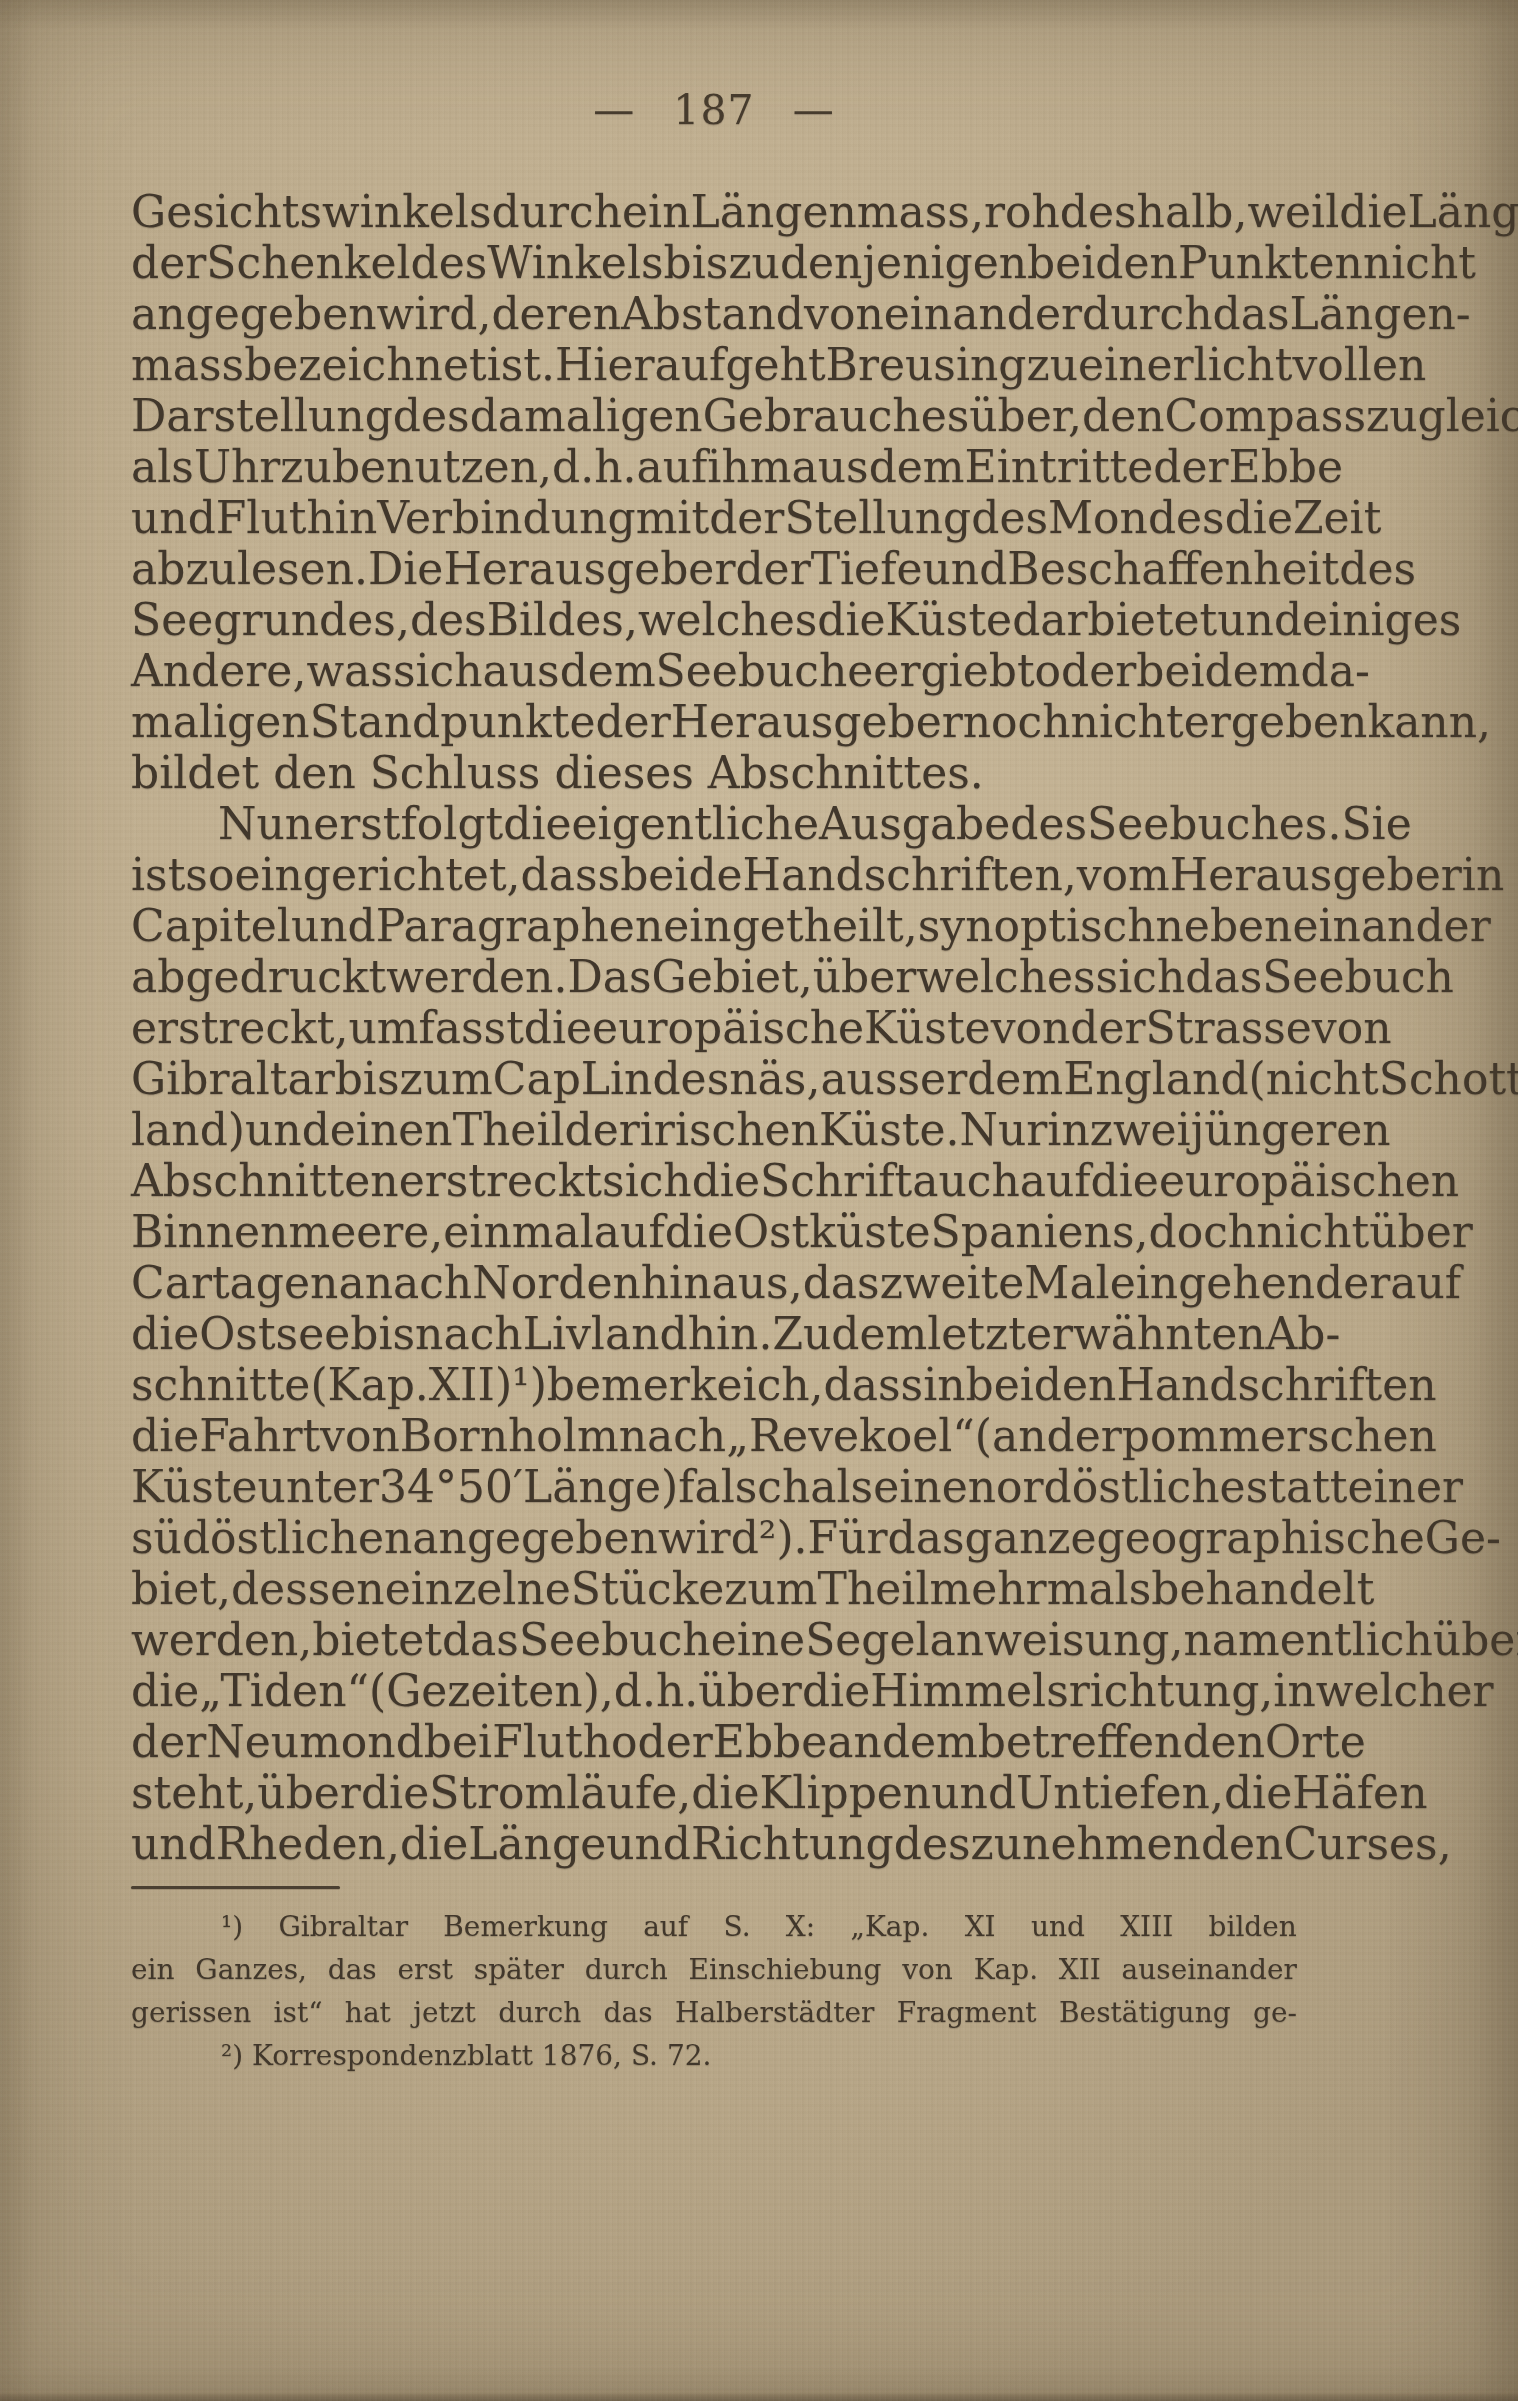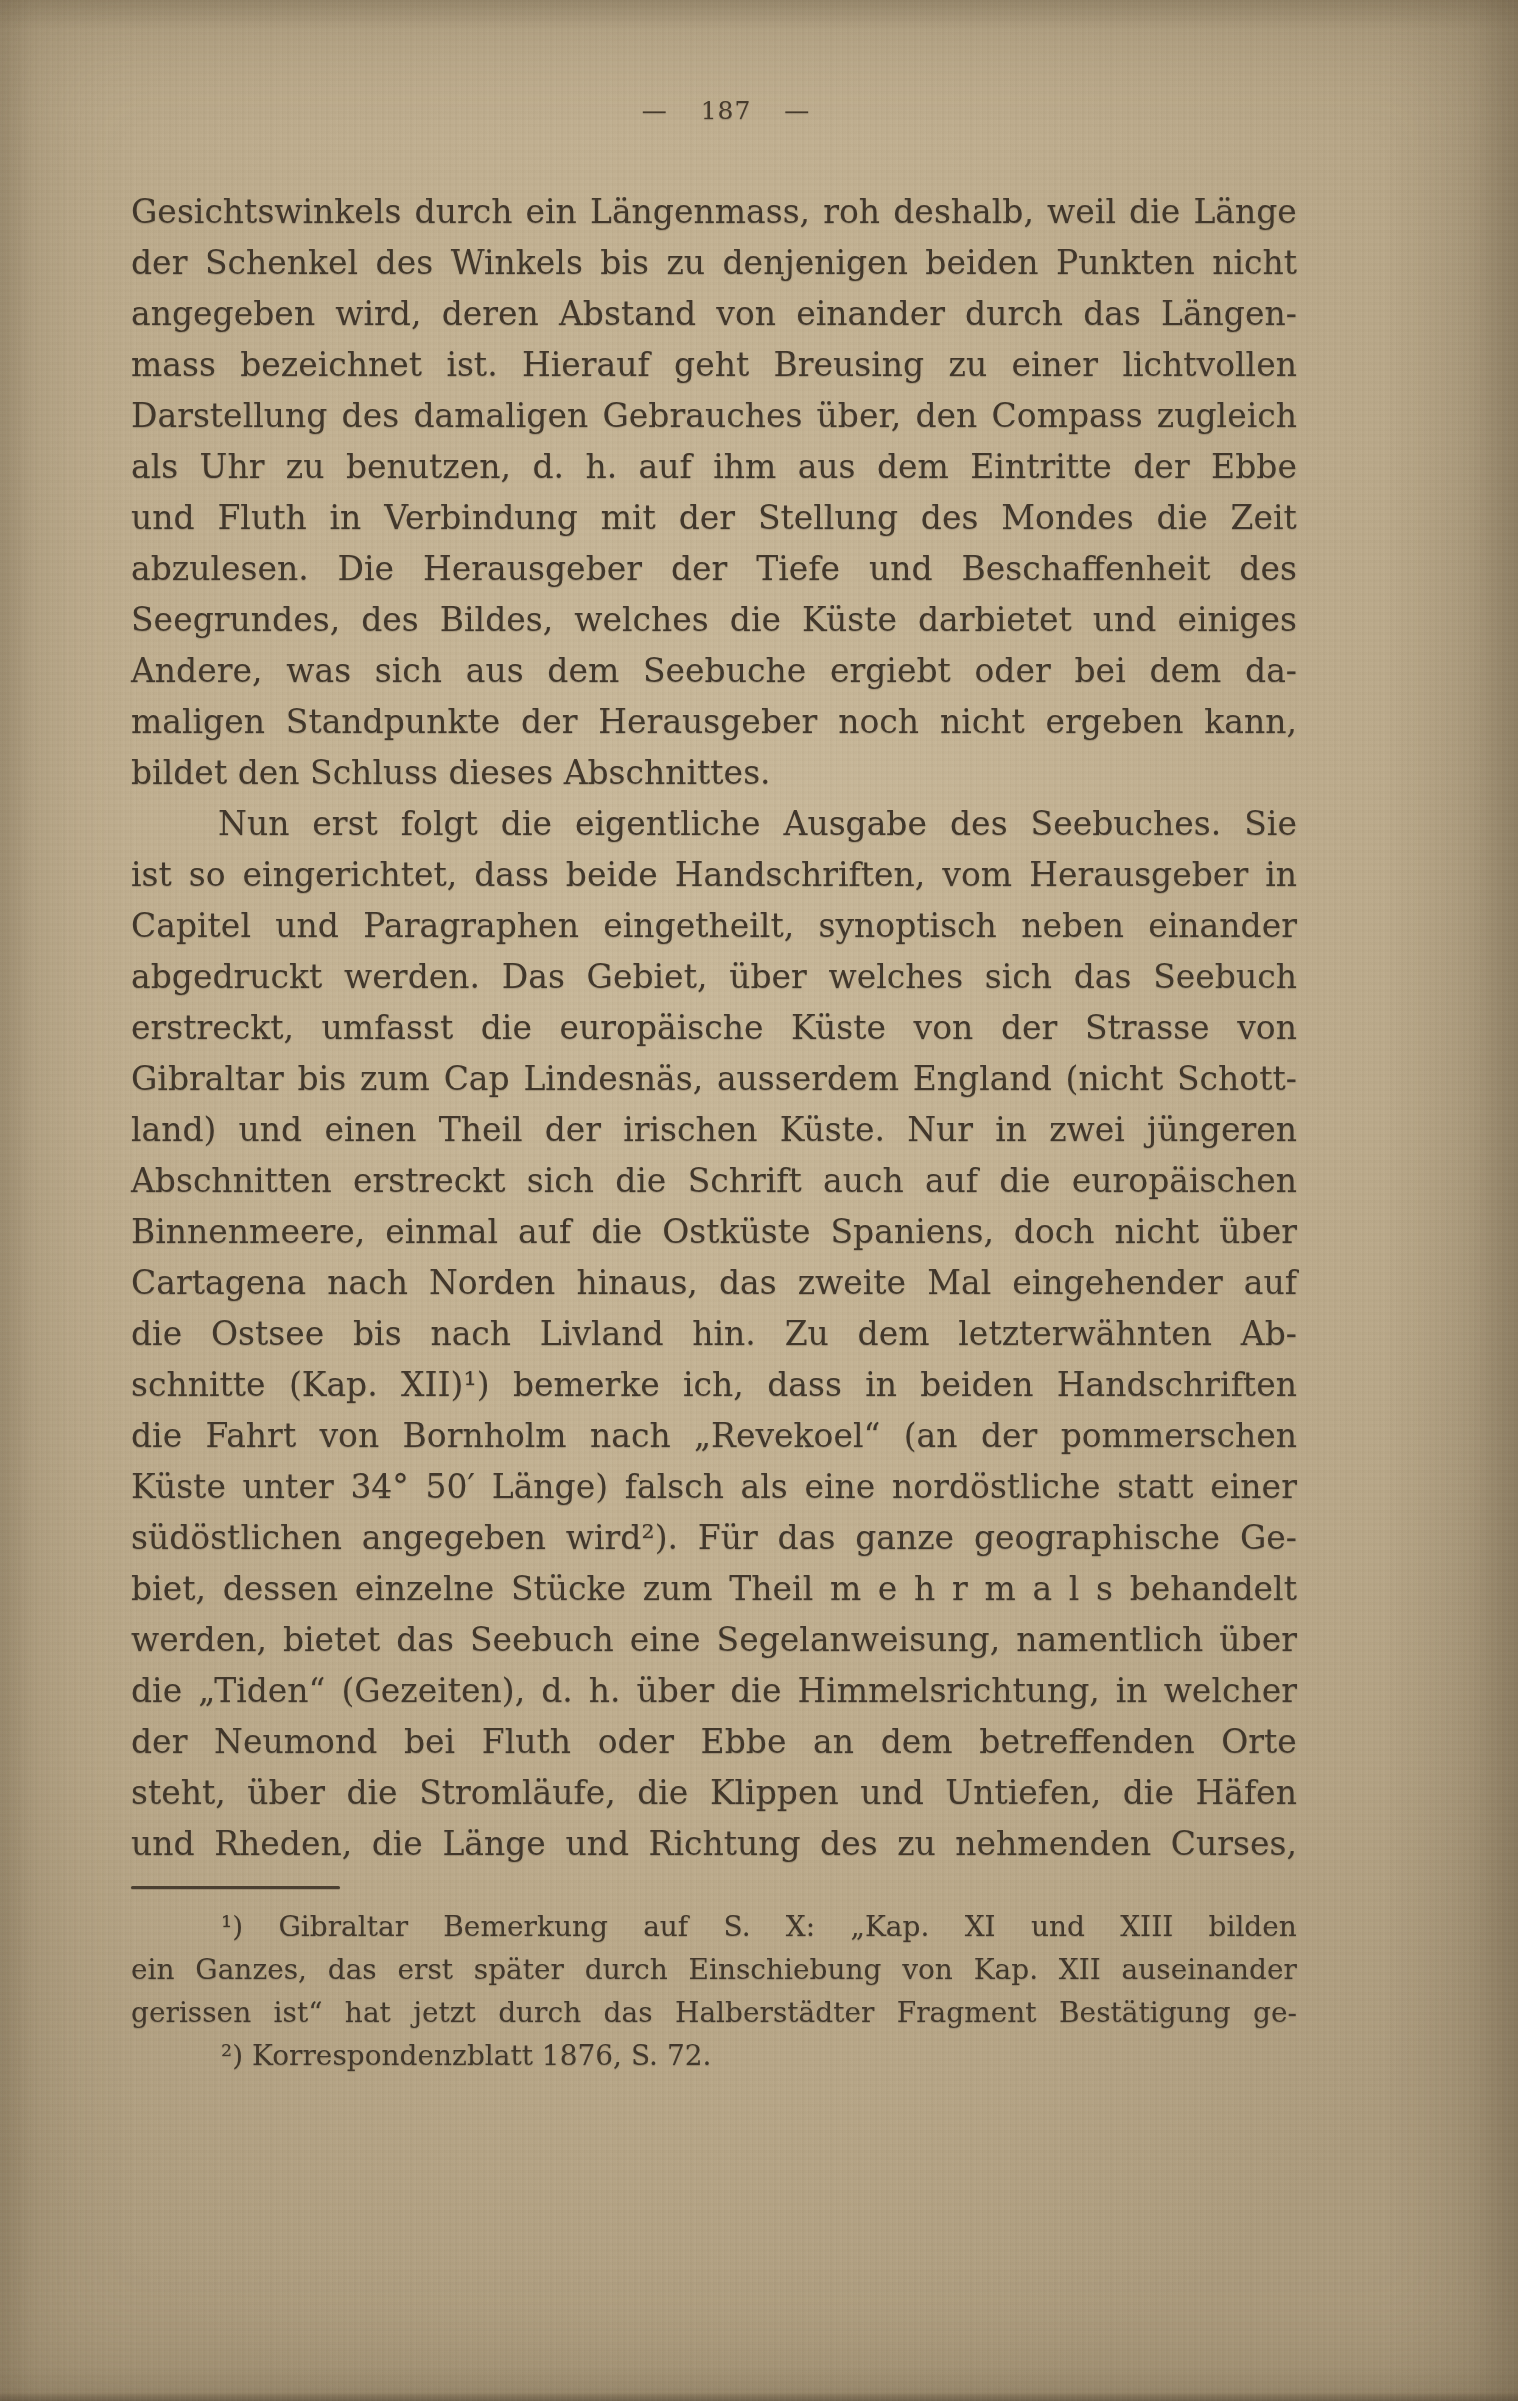--- a/index.html
+++ b/index.html
@@ -31,38 +31,38 @@
   }
   .vignette {
     position: absolute;
     inset: 0;
     box-shadow: inset 0 0 111px 15px rgba(84,68,46,0.30);
     pointer-events: none;
   }
 
   .pagenum {
     position: absolute;
-    left: 143px;
+    left: 131px;
     top: 85px;
     width: 1166px;
     text-align: center;
-    font-size: 25px;
+    font-size: 41px;
     line-height: 51px;
     letter-spacing: 1px;
     word-spacing: 24px;
     color: #473c2e;
     text-shadow: 0 0.5px 1px rgba(60,48,35,0.28);
   }
 
   .body-block {
     position: absolute;
     left: 131px;
     top: 186px;
     width: 1166px;
-    font-size: 33px;
+    font-size: 44px;
     text-shadow: 0 0.5px 1px rgba(60,48,35,0.25);
   }
   .body-block .tl {
     height: 51px;
     line-height: 51px;
     white-space: nowrap;
   }
   .tl.j {
     display: flex;
     justify-content: space-between;

